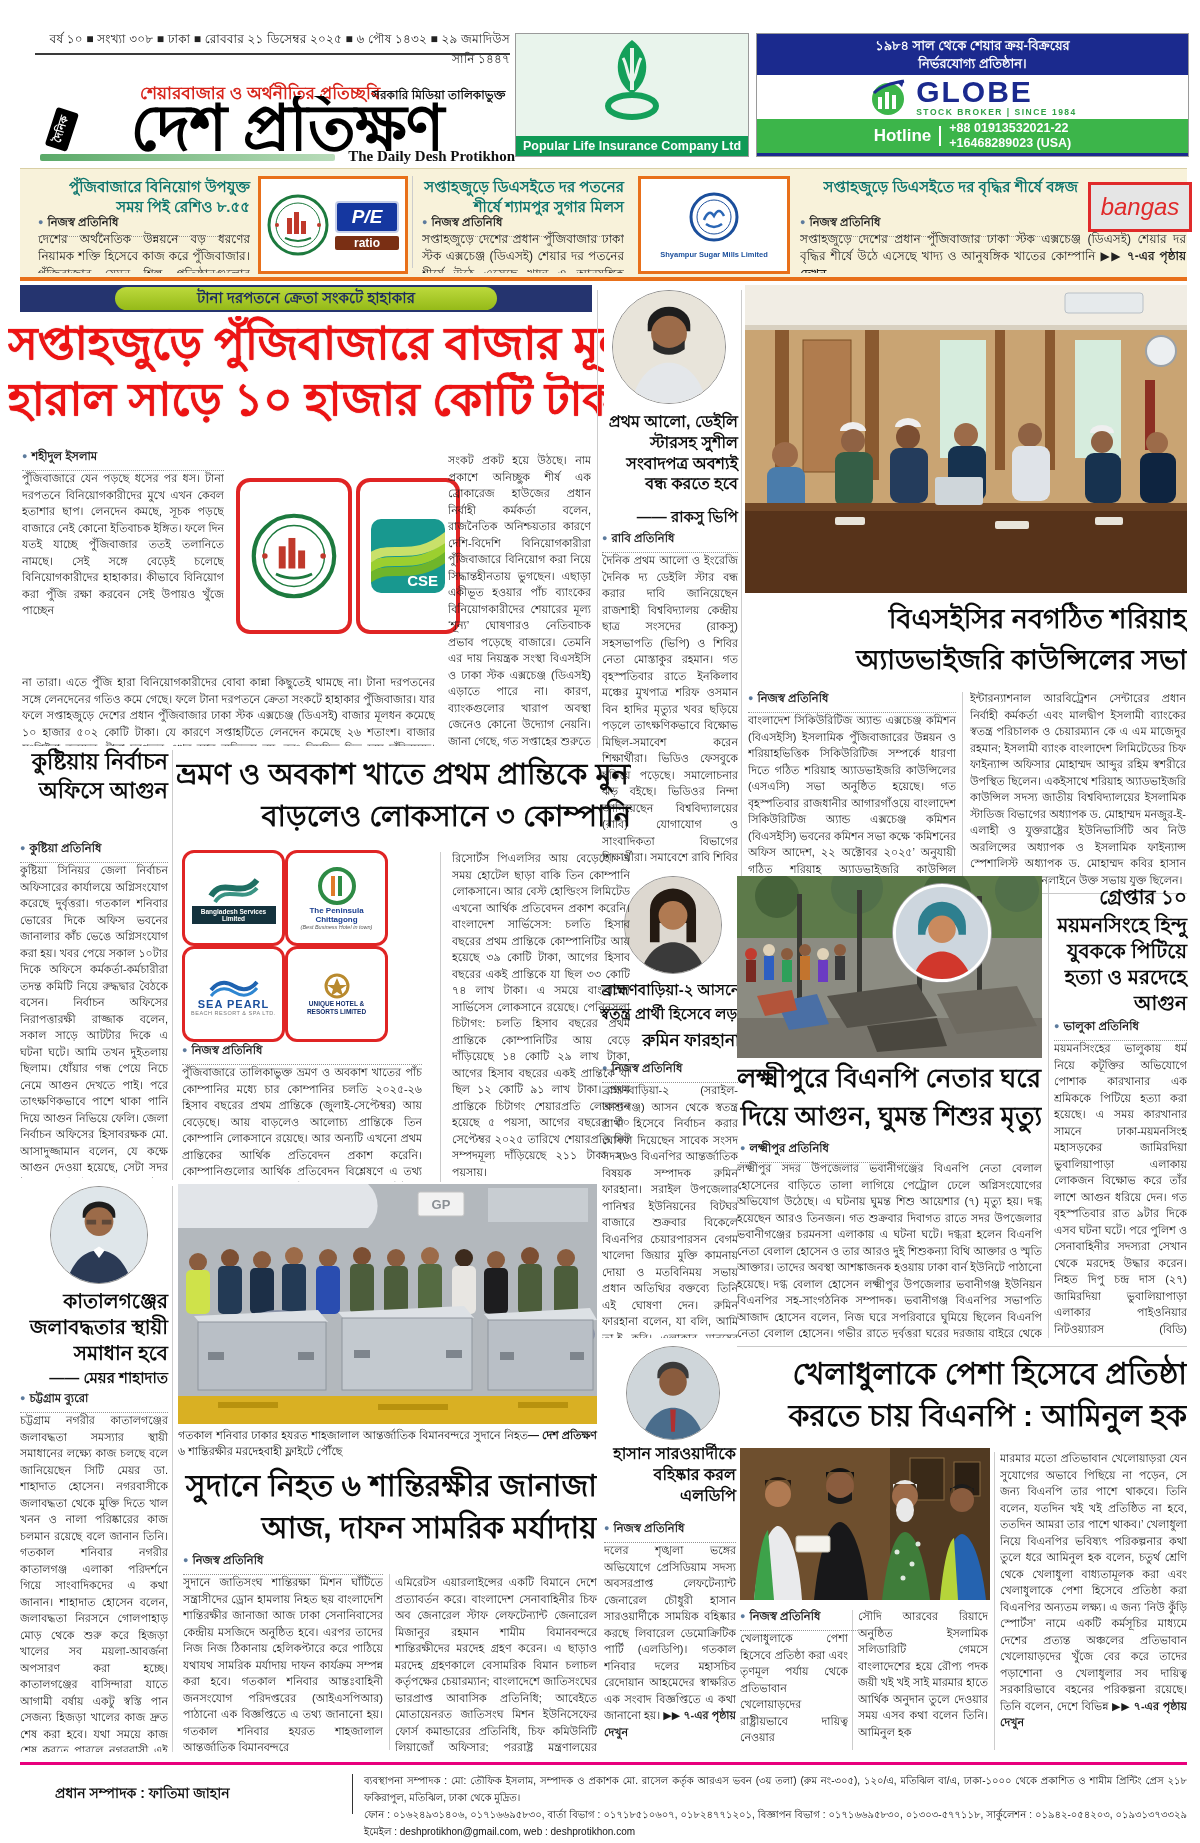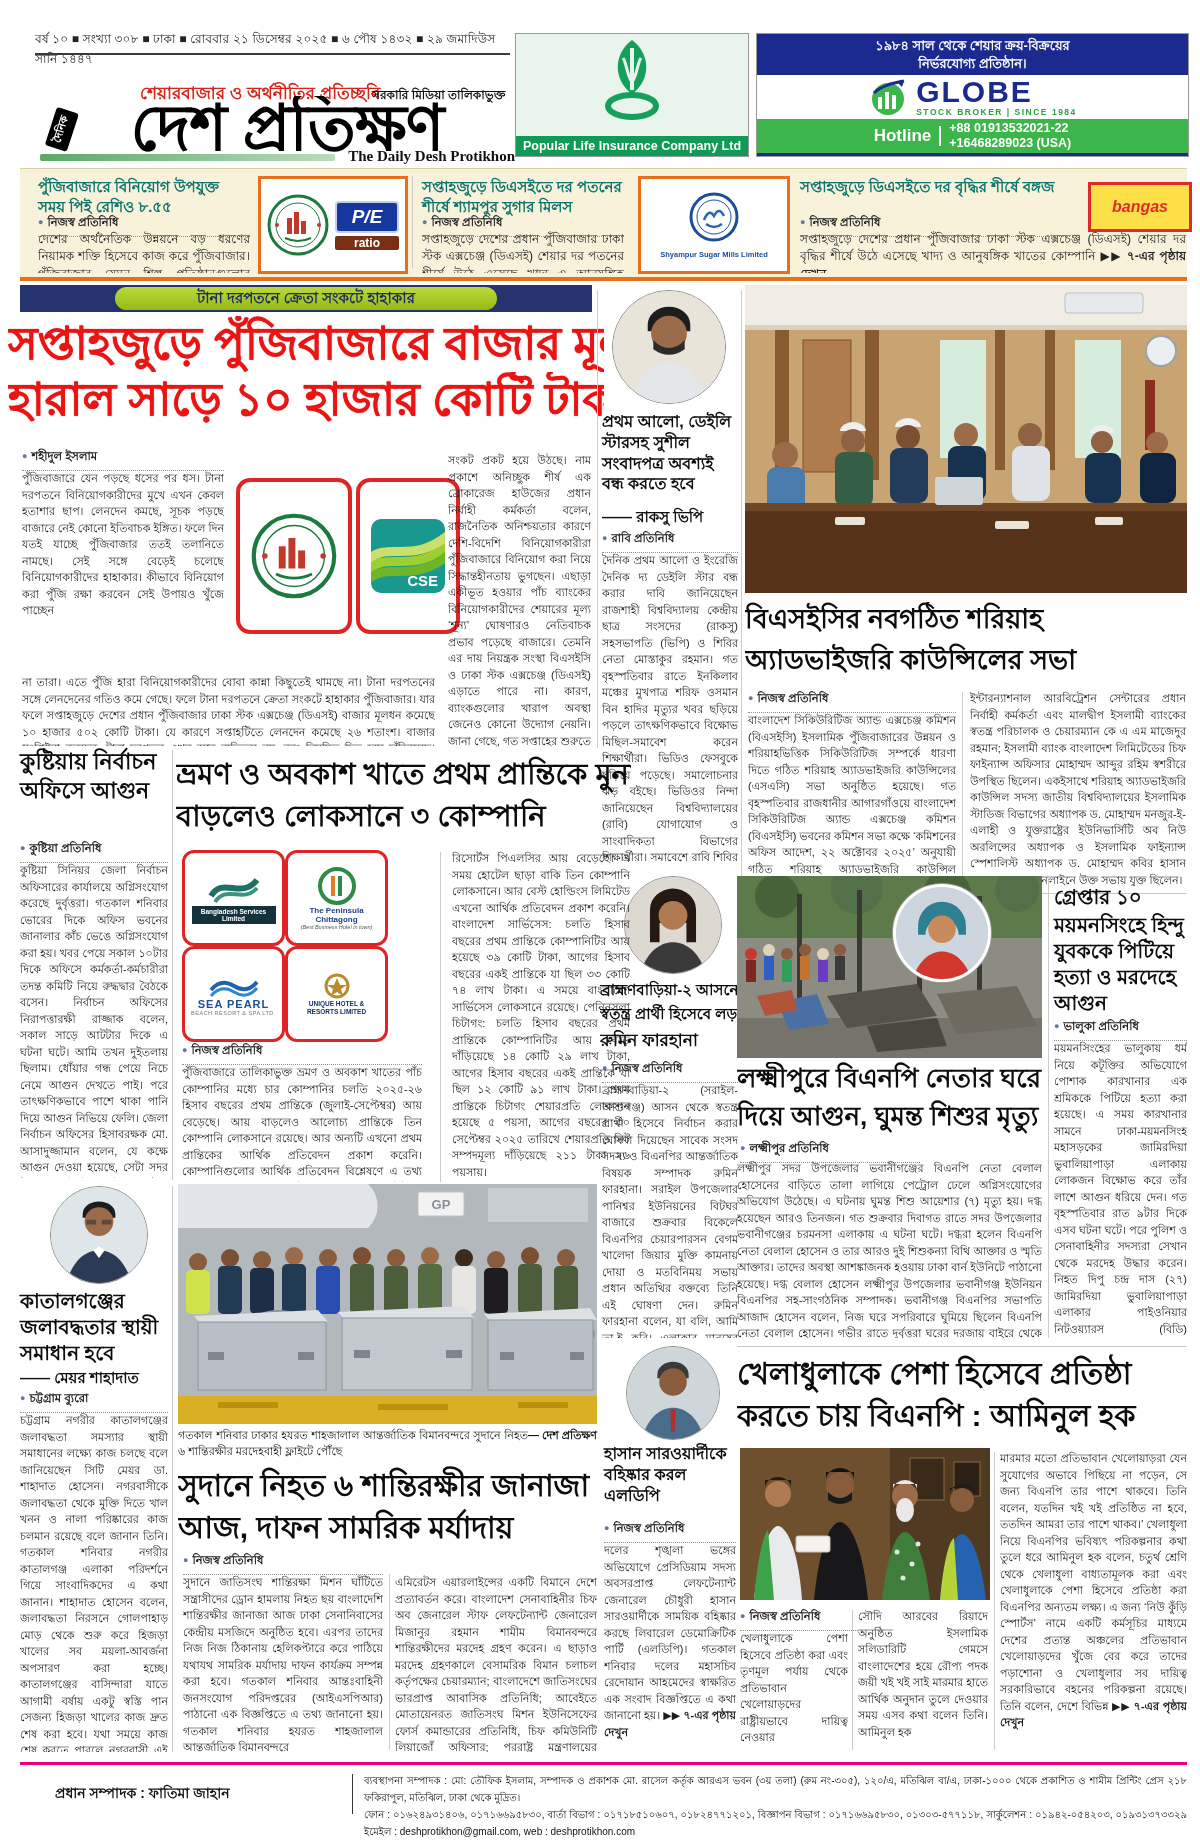--- a/index.html
+++ b/index.html
@@ -1,19 +1,19 @@
 <!DOCTYPE html>
 <html><head>
 <meta charset="utf-8">
 <style>
   html,body{margin:0;padding:0;background:#fff}
   .page{position:relative;width:1200px;height:1843px;margin:0 auto;background:#fff;
         font-family:"Liberation Sans","DejaVu Sans",sans-serif;color:#141414;overflow:hidden}
   .abs{position:absolute}
-  .c{text-align:left}
+  .c{text-align:right}
   .nowrap{white-space:nowrap;overflow:hidden}
   .news{font-size:11px;line-height:1.5;text-align:justify;overflow:hidden;color:#1c1c1c}
   .news .cont{font-weight:700}
   .byline{font-size:11.5px;font-weight:700;color:#222;border-bottom:1px dotted #8f8f8f;padding-bottom:3px;overflow:hidden;white-space:nowrap}
   .byline .dot{color:#5d7b9d;font-size:9px;vertical-align:1px;margin-right:4px}
   .hl{font-weight:900;color:#0c0c0c;line-height:1.3}
   .vrule{width:1px;background:#cccccc}
   .hrule{height:1px;background:#c9c9c9}
   .photo{overflow:hidden;background:#86efac}
   .portrait{border-radius:50%;overflow:hidden;border:1px solid #8f8f8f;background:#ece9e4}
@@ -48,21 +48,21 @@
   .kicker{background:#25346f}
   .kick-pill{position:absolute;left:95px;right:95px;top:2px;bottom:2px;background:linear-gradient(180deg,#bcd93c,#95ba18);
              border-radius:16px;color:#1d2b5e;font-weight:800;font-size:15px;display:flex;align-items:center;justify-content:center}
   .lead-h{font-size:45px;font-weight:900;color:#ee1313;line-height:1.25;text-shadow:0 0 1px #b00}
   
   .pe-top{background:#1537a0;color:#fff;font-style:italic;font-weight:800;font-size:19px;text-align:center;border-radius:4px;padding:3px 0;border:2px solid #c7cfe8}
   .pe-bot{background:#7a2f14;color:#fff;font-weight:700;font-size:12px;text-align:center;margin-top:3px;border-radius:2px}
   .redframe{background:#fff;border:4px solid #e02424;border-radius:14px;display:flex;flex-direction:column;align-items:center;justify-content:center}
   .cse-tile{background:#18988f;border-radius:10px;position:relative;overflow:hidden}
   .cse-word{position:absolute;right:7px;bottom:4px;color:#fff;font-weight:800;font-size:15px}
-  .bangas{background:#fde047;border:3px solid #e02a2a;color:#e02a2a;font-weight:700;font-style:italic;font-size:16px;display:flex;align-items:center;justify-content:center}
+  .bangas{background:#e5e5e5;border:3px solid #e02a2a;color:#e02a2a;font-weight:400;font-style:italic;font-size:24px;display:flex;align-items:center;justify-content:center}
   .shy-name{font-size:7.5px;font-weight:700;color:#1b4f9c;text-align:center;line-height:1.2}
   .tlogo{background:#fff;border:3px solid #e02424;border-radius:12px;display:flex;flex-direction:column;align-items:center;justify-content:center;overflow:hidden;text-align:center}
   .caption{font-size:11px;line-height:1.45;color:#111;text-align:justify}
   .caption .credit{float:right;font-weight:700}
   .attr{font-weight:800;font-size:15px;color:#111}
   .foot-rule{background:#e8007d}
   .foot-small{font-size:10px;line-height:1.7;color:#111;text-align:justify}
   .foot-chief{font-size:14px;font-weight:800;text-align:left}
 </style>
 </head>

